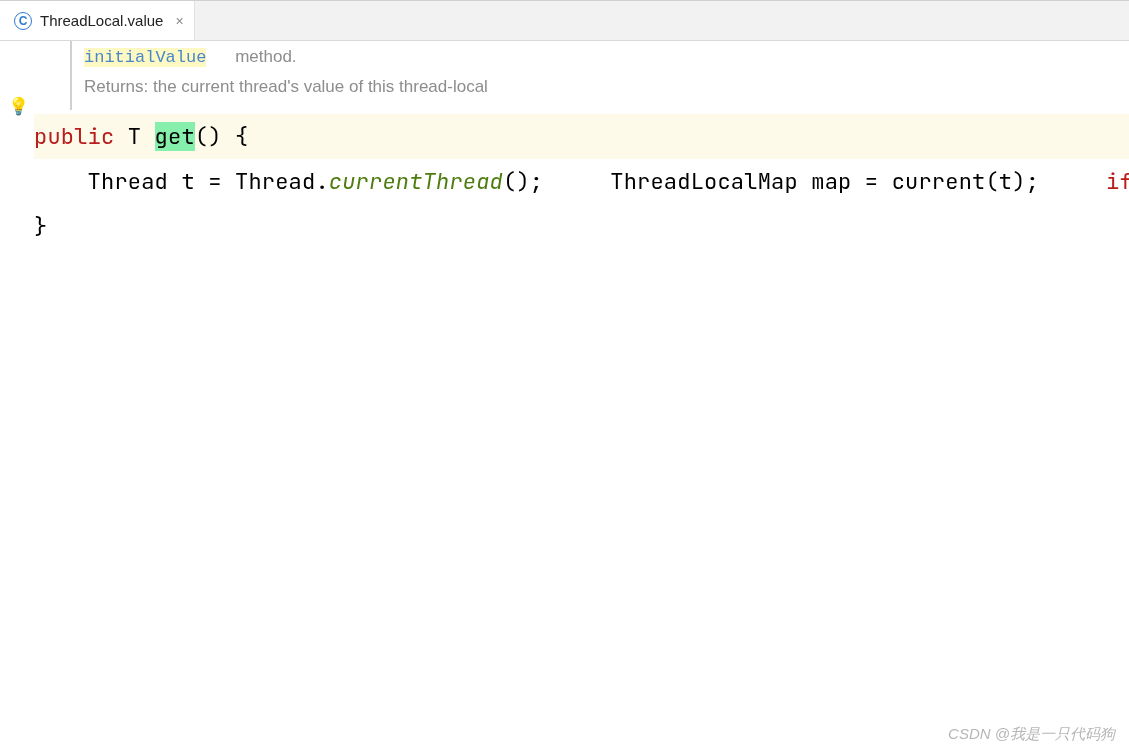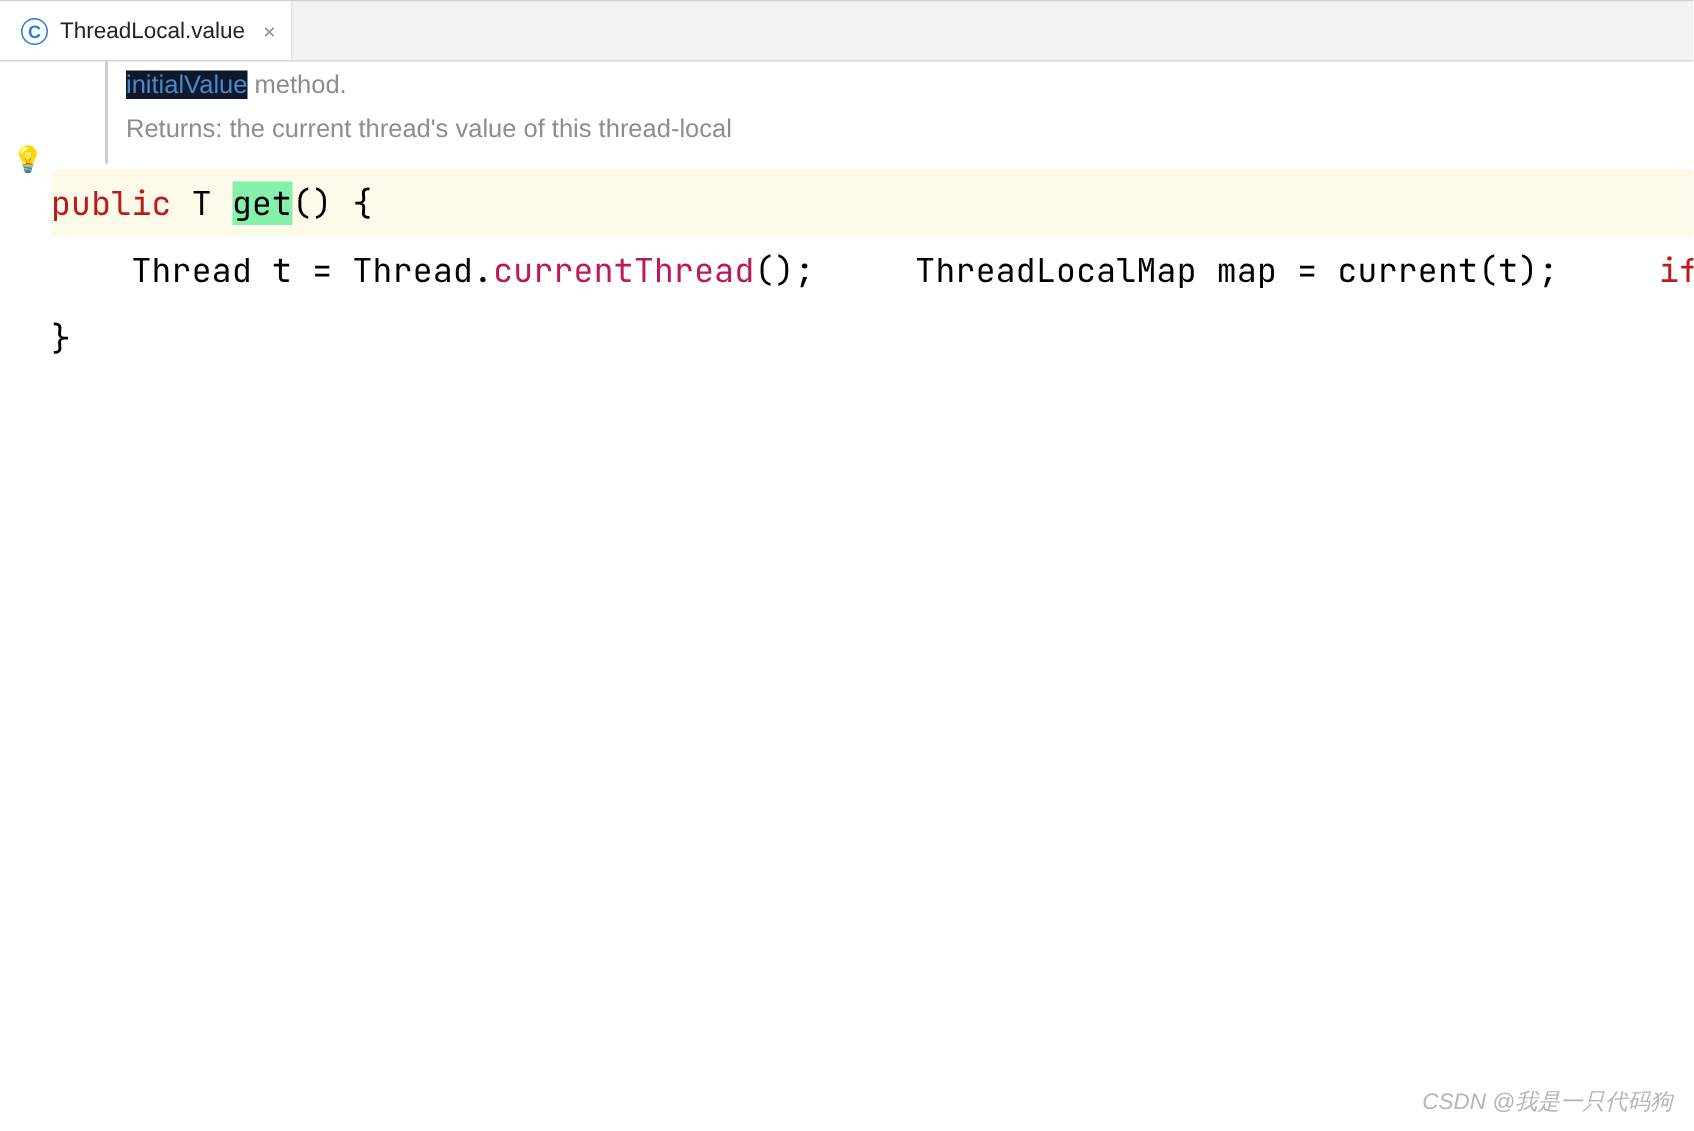--- a/index.html
+++ b/index.html
@@ -71,42 +71,42 @@
 }
 .doc-block {
   border-left: 2px solid #d0d0d0;
   margin-left: 36px;
   padding: 2px 0 8px 12px;
   font-size: 17px;
   color: #999;
   line-height: 1.7;
 }
 .doc-block .highlight-link {
-  font-family: Liberation Sans, sans-serif;
+  font-family: Liberation Mono, monospace;
   color: #4a88c7;
-  background: #0f172a;
+  background: #fef9c3;
   margin-top: 12px;
 }
-.doc-block .method-text { color: #8d8d8d; }
+.doc-block .method-text { color: #8d8d8d; padding-left: 24px; }
 .doc-block .returns-line { color: #8d8d8d; }
 .code-block {
   font-family: "JetBrains Mono", "Consolas", "Menlo", monospace;
   font-size: 22px;
   line-height: 2.05;
   letter-spacing: 0.2px;
   padding-top: 4px;
 }
 .code-line { white-space: pre; }
 .hl-line {
   background: #fdfae9;
   display: block;
   width: 100%;
 }
 .k-public, .k-if, .k-return, .k-this, .k-null { color: #b91c1c; }
-.k-static-call { color: #be185d; }
+.k-static-call { color: #4d7c0f; font-style: italic; }
 .sel-highlight {
   background: #86efac;
 }
 .watermark {
   position: absolute;
   bottom: 10px;
   right: 14px;
   font-size: 15px;
   color: rgba(120,120,120,0.55);
   font-family: -apple-system, sans-serif;

